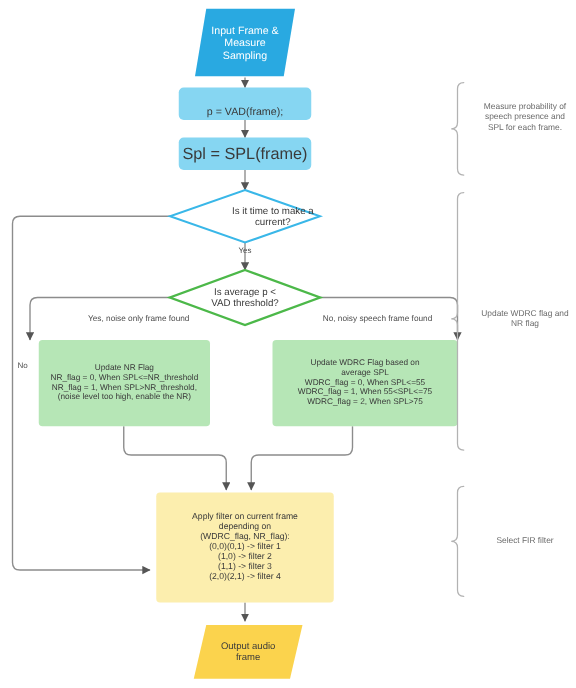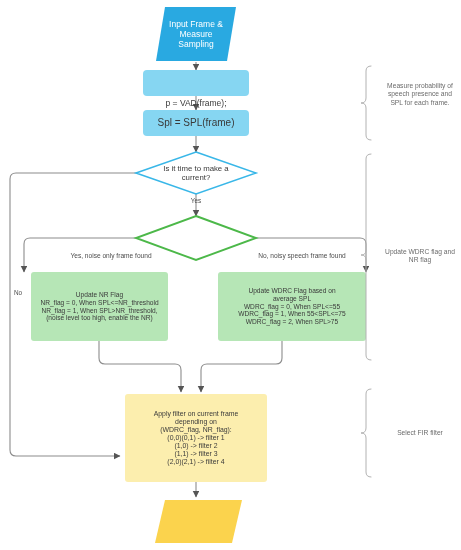--- a/index.html
+++ b/index.html
@@ -109,35 +109,41 @@
   </svg>
 
   <div class="node-text white" style="left:152px; top:7px; width:88px; height:54px; font-size:8.5px;">
     <div>
       <div>Input Frame &amp;</div>
       <div>Measure</div>
       <div>Sampling</div>
     </div>
   </div>
 
-  <div class="node-text" style="left:143px; top:84px; width:106px; height:38px; font-size:8.5px;">
+  <div class="node-text" style="left:143px; top:70px; width:106px; height:38px; font-size:8.5px;">
     <div>p = VAD(frame);</div>
   </div>
 
-  <div class="node-text" style="left:143px; top:110px; width:106px; height:26px; font-size:10px;">
+  <div class="node-text" style="left:143px; top:110px; width:106px; height:26px; font-size:13px;">
     <div>Spl = SPL(frame)</div>
   </div>
 
-  <div class="node-text" style="left:141px; top:156px; width:110px; height:34px; font-size:7.8px;">
+  <div class="node-text" style="left:141px; top:156px; width:110px; height:34px; font-size:7.8px;justify-content:flex-end;">
     <div>
       <div>Is it time to make a</div>
       <div>current?</div>
     </div>
   </div>
 
+  <div class="node-text" style="left:146px; top:221px; width:100px; height:34px; font-size:7.8px;">
+    <div>
+      <div>Is average p &lt;</div>
+      <div>VAD threshold?</div>
+    </div>
+  </div>
 
   <div class="node-text" style="left:31px; top:272px; width:137px; height:69px; font-size:6.6px;">
     <div>
       <div>Update NR Flag</div>
       <div>NR_flag = 0, When SPL&lt;=NR_threshold</div>
       <div>NR_flag = 1, When SPL&gt;NR_threshold,</div>
       <div>(noise level too high, enable the NR)</div>
     </div>
   </div>
 
@@ -156,20 +162,26 @@
       <div>Apply filter on current frame</div>
       <div>depending on</div>
       <div>(WDRC_flag, NR_flag):</div>
       <div>(0,0)(0,1) -&gt; filter 1</div>
       <div>(1,0) -&gt; filter 2</div>
       <div>(1,1) -&gt; filter 3</div>
       <div>(2,0)(2,1) -&gt; filter 4</div>
     </div>
   </div>
 
+  <div class="node-text" style="left:155px; top:500px; width:87px; height:43px; font-size:7.6px;">
+    <div>
+      <div>Output audio</div>
+      <div>frame</div>
+    </div>
+  </div>
 
   <div class="edge-label" style="left:182px; top:197px; width:28px; font-size:6.4px;">Yes</div>
 
   <div class="edge-label" style="left:9px; top:289px; width:18px; font-size:6.4px;">No</div>
 
   <div class="edge-label" style="left:41px; top:252px; width:140px; font-size:6.6px;">Yes, noise only frame found</div>
 
   <div class="edge-label" style="left:229px; top:252px; width:146px; font-size:6.6px;">No, noisy speech frame found</div>
 
   <div class="bracket-label" style="left:381px; top:82px; width:78px; font-size:6.7px;">

